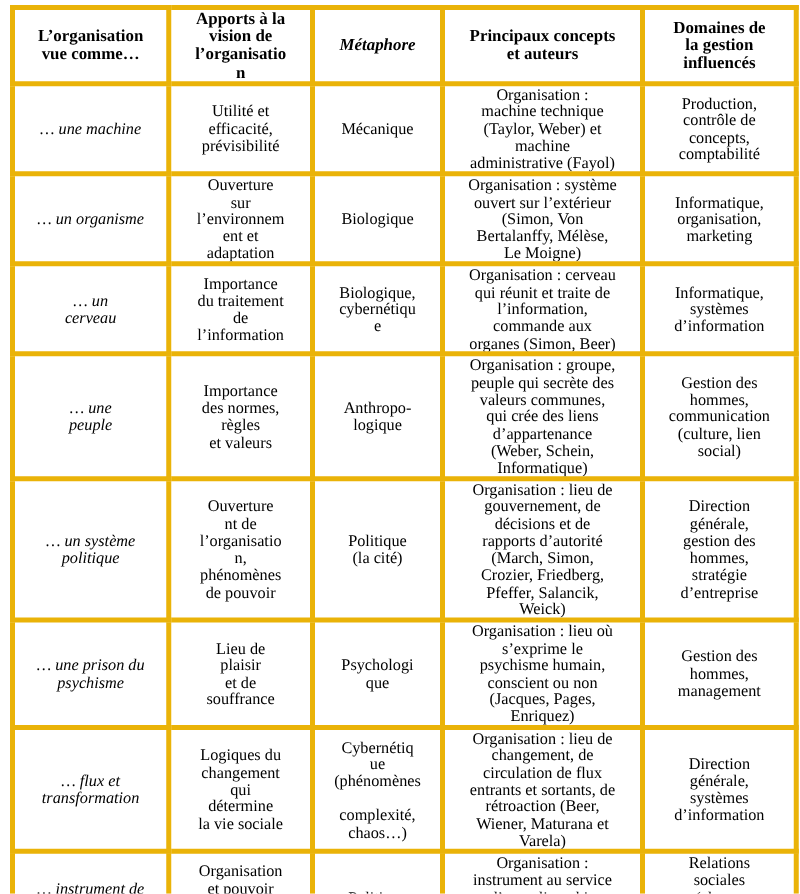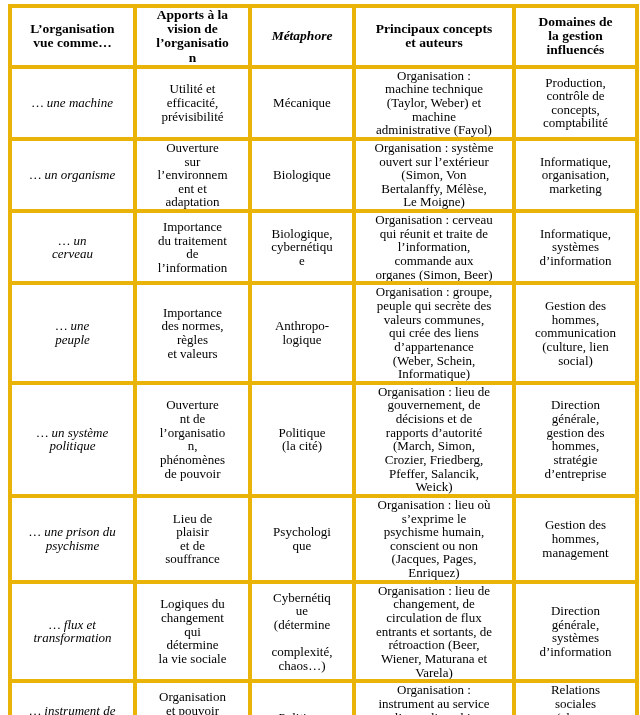--- a/index.html
+++ b/index.html
@@ -208,21 +208,21 @@
       <tr class="r6">
         <td class="row-label">… flux et
 transformation</td>
         <td>Logiques du
 changement
 qui
 détermine
 la vie sociale</td>
         <td>Cybernétiq
 ue
-(détermine
+(phénomènes
 
 complexité,
 chaos…)</td>
         <td>Organisation : lieu de
 changement, de
 circulation de flux
 entrants et sortants, de
 rétroaction (Beer,
 Wiener, Maturana et
 Varela)</td>

